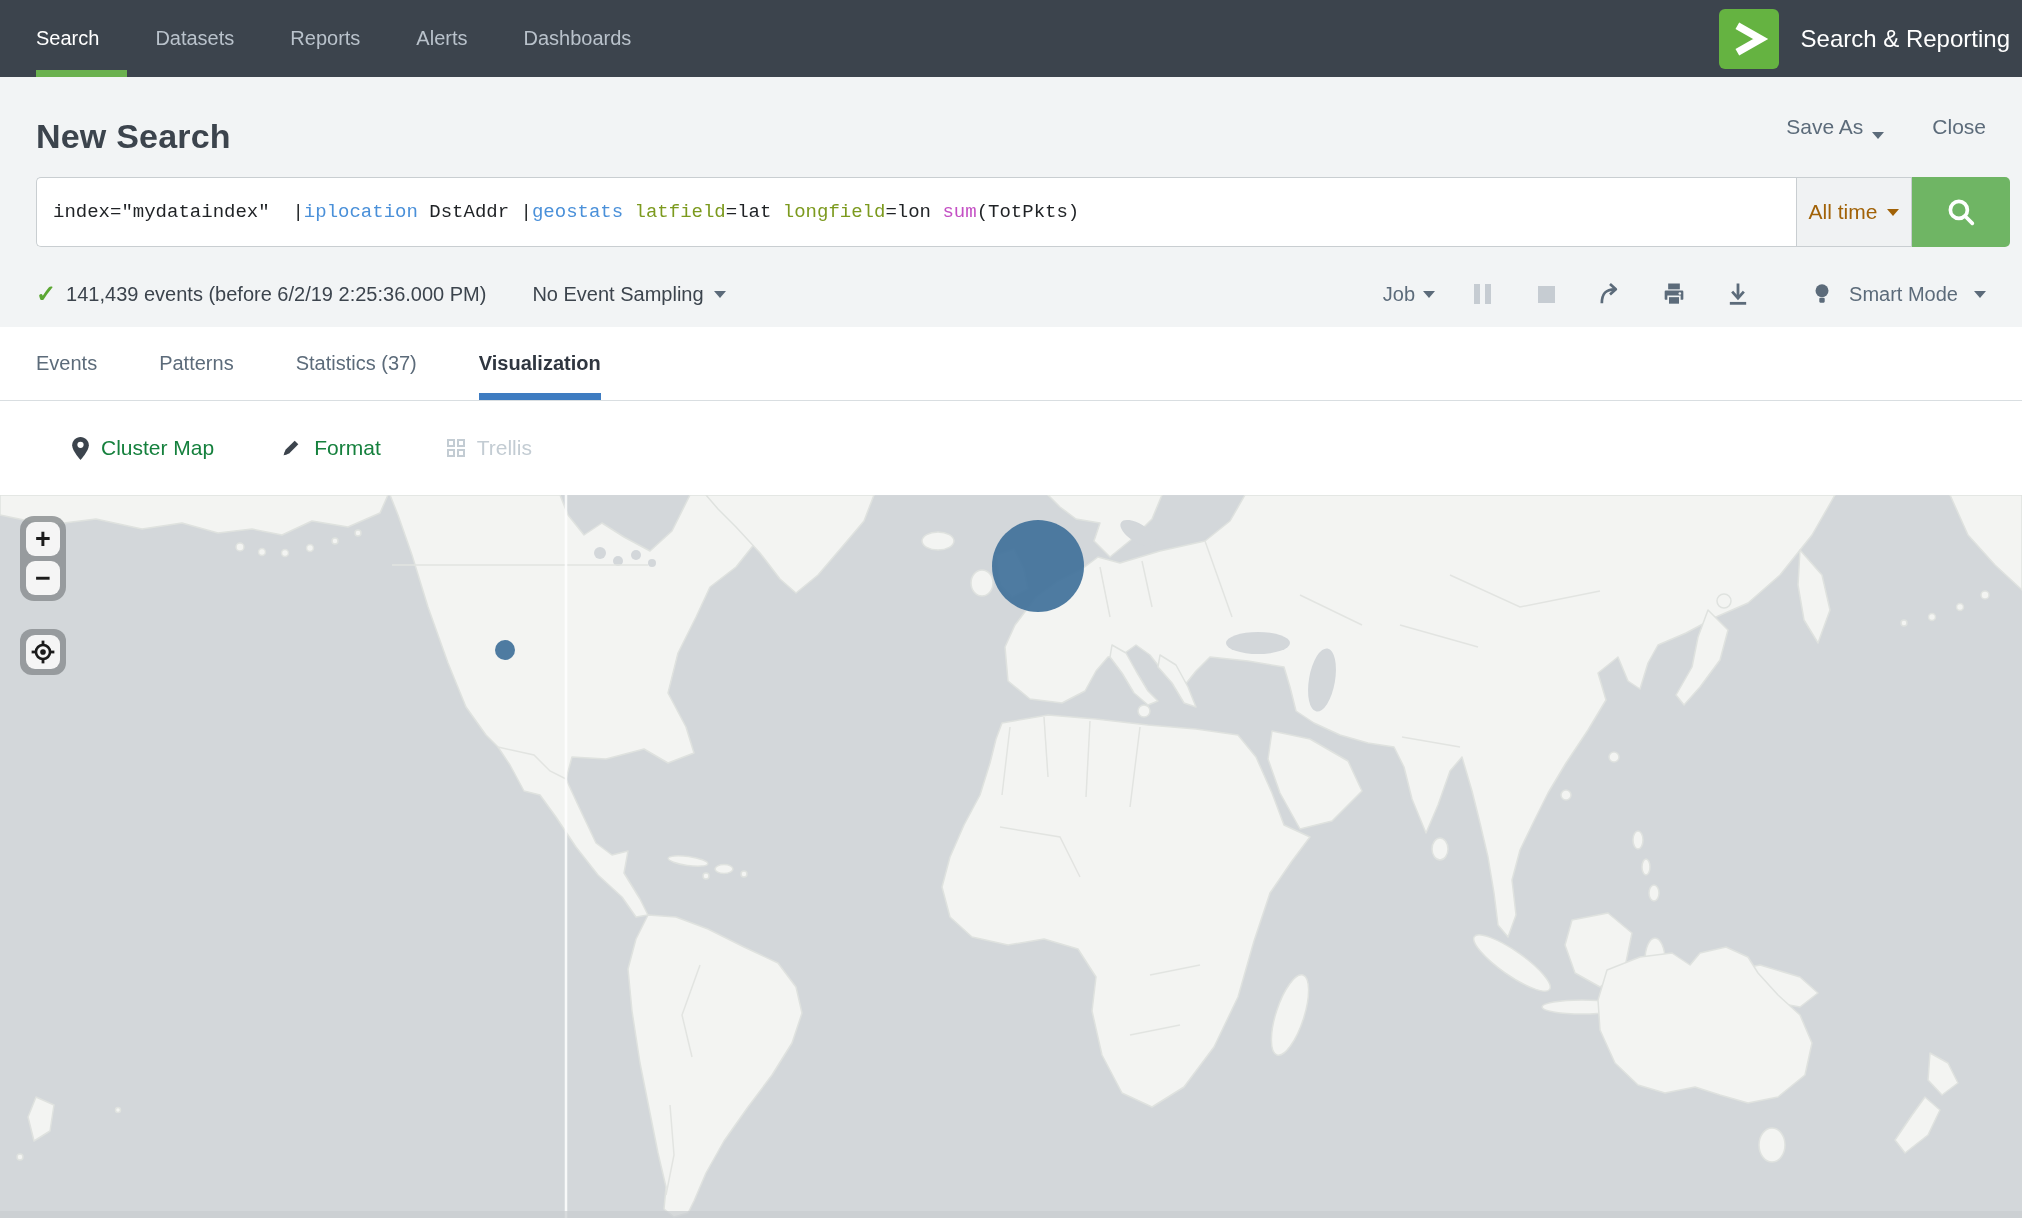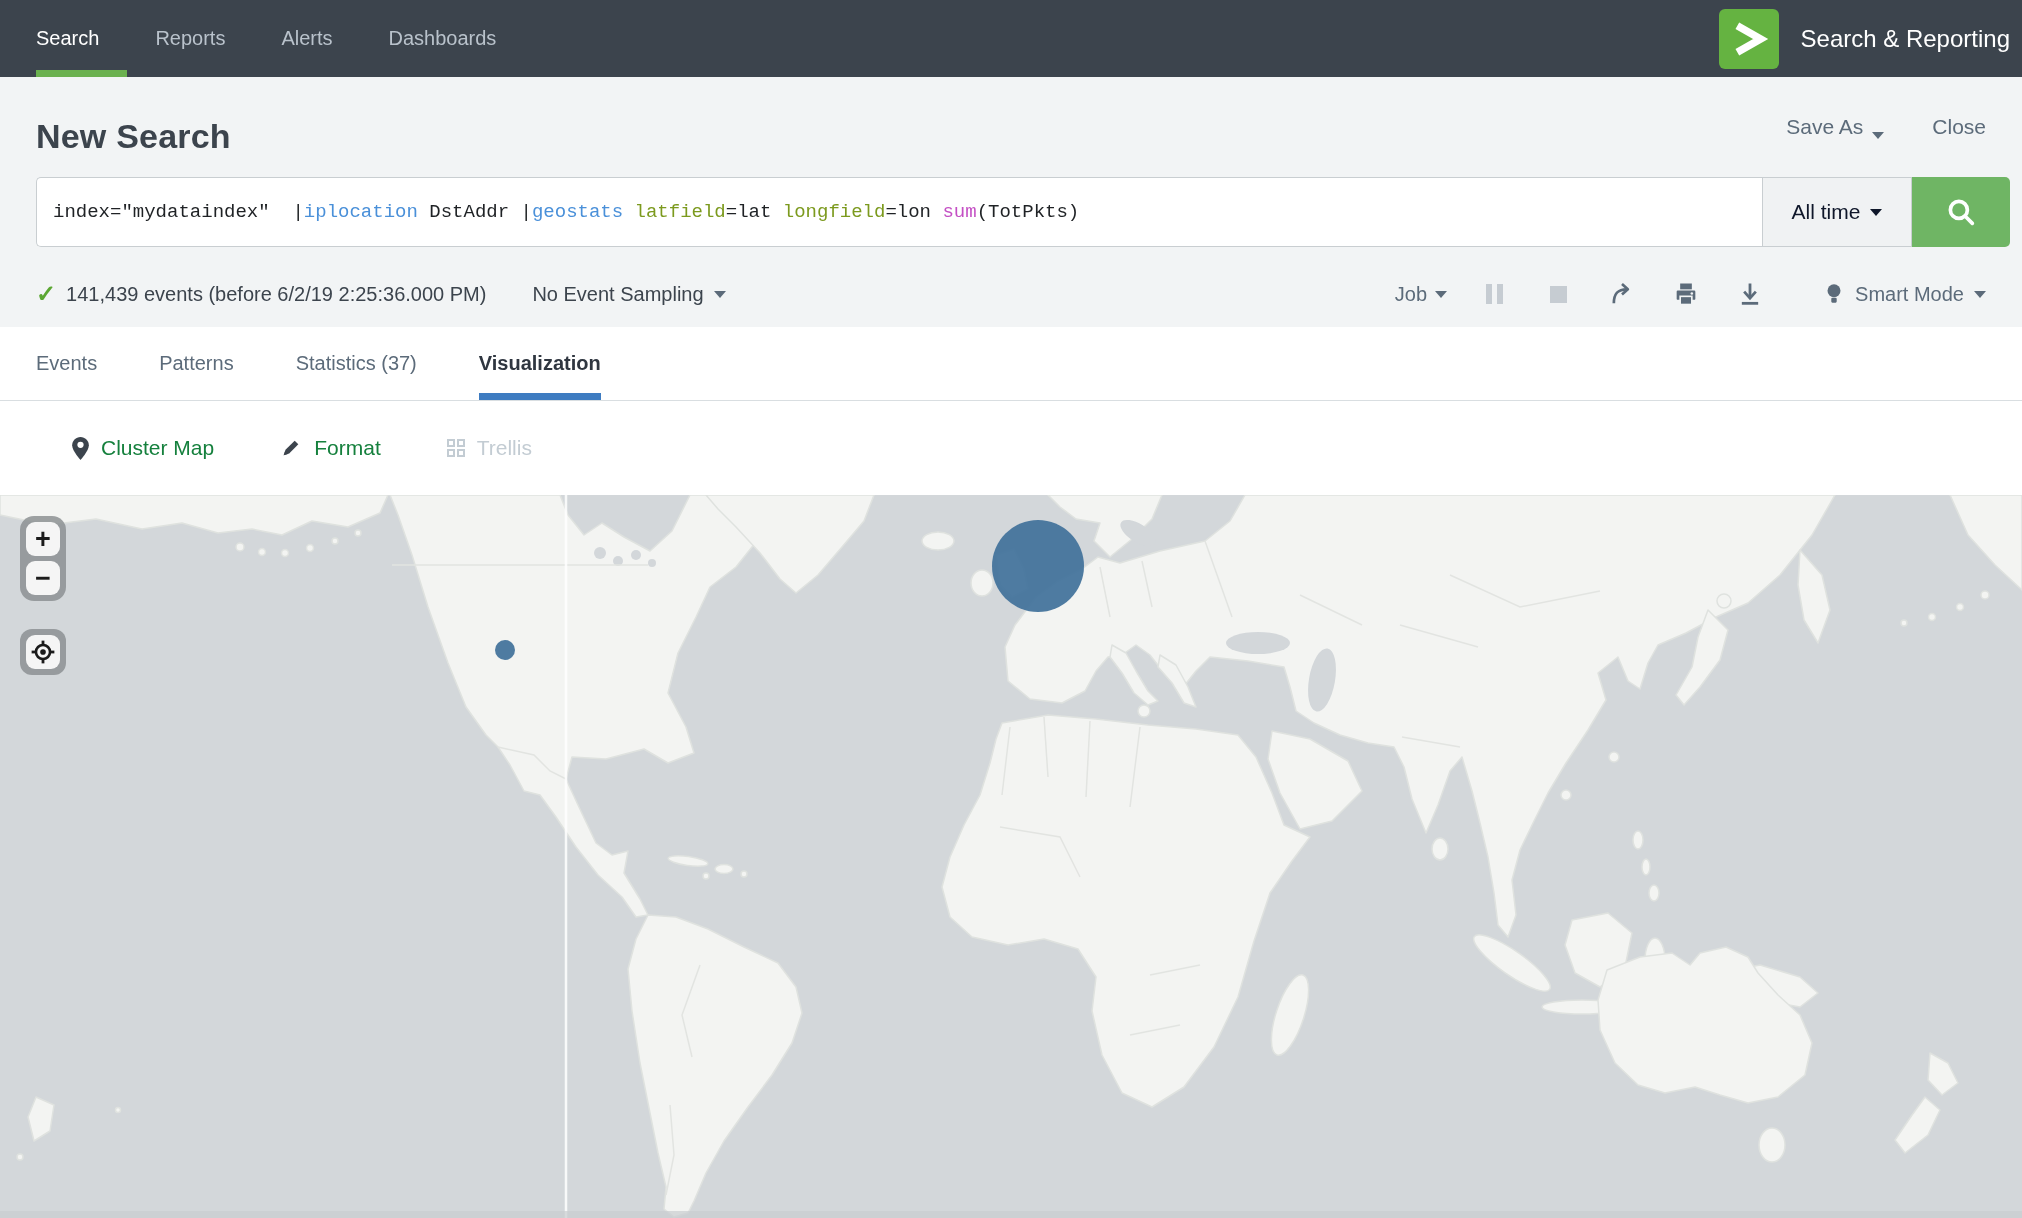--- a/index.html
+++ b/index.html
@@ -37,43 +37,43 @@
   .search-bar { display:flex; width:100%; height:70px; }
   .query-box { flex:1; background:#ffffff; border:1px solid #c9ced1;
                border-right:none; border-radius:5px 0 0 5px; display:flex;
                align-items:center; padding:0 16px;
                font-family:"Liberation Mono","DejaVu Sans Mono",monospace;
                font-size:19px; color:#1f2225; white-space:pre; cursor:text; }
   .seg-plain    { color:#1f2225; }
   .seg-command  { color:#4a90d9; }
   .seg-argument { color:#7c9a1e; }
   .seg-function { color:#c44fc4; }
-  .time-picker { width:150px; background:#f0f2f3; border:1px solid #c9ced1;
+  .time-picker { width:116px; background:#f0f2f3; border:1px solid #c9ced1;
                  display:flex; align-items:center; justify-content:center; gap:10px;
-                 color:#0f172a; font-size:21px; cursor:pointer; }
+                 color:#a16207; font-size:21px; cursor:pointer; }
   .search-btn { width:98px; background:#6fb564; border:none; border-radius:0 5px 5px 0;
                 display:flex; align-items:center; justify-content:center; cursor:pointer; }
 
   
   .status-row { height:66px; display:flex; align-items:center; padding:0 36px;
                 color:#3c444d; font-size:20px; }
   .check { color:#5ba732; font-size:24px; font-weight:bold; margin-right:10px; }
   .sampling { margin-left:46px; color:#3c444d; display:flex; align-items:center;
               gap:10px; cursor:pointer; }
   .sampling .caret { color:#5c6b7a; }
   .status-right { margin-left:auto; display:flex; align-items:center; gap:30px;
                   color:#5c6b7a; }
   .job { display:flex; align-items:center; gap:8px; cursor:pointer; }
   .sicon { display:flex; align-items:center; justify-content:center; width:34px;
            height:34px; cursor:pointer; }
   .sicon.disabled { cursor:default; }
   .pause-bars { display:flex; gap:5px; }
   .pause-bars div { width:6px; height:20px; background:#c6ccd2; }
   .stop-sq { width:17px; height:17px; background:#c6ccd2; }
-  .smart { display:flex; align-items:center; gap:10px; margin-left:26px; cursor:pointer; }
+  .smart { display:flex; align-items:center; gap:16px; margin-left:26px; cursor:pointer; }
 
   
   .tabs-row { height:74px; background:#ffffff; border-bottom:1px solid #d9dee1;
               display:flex; align-items:stretch; padding-left:36px; }
   .tab { position:relative; display:flex; align-items:center; margin-right:62px;
          color:#5c6b7a; font-size:20px; cursor:pointer; }
   .tab.active { color:#2f3640; font-weight:bold; }
   .tab.active::after { content:""; position:absolute; left:0; right:0; bottom:0;
          height:7px; background:#3e7cc1; }
 
@@ -100,20 +100,21 @@
              align-items:center; justify-content:center; }
   .loc-btn { width:34px; height:34px; background:#f5f5f5; border:none; border-radius:9px;
              display:flex; align-items:center; justify-content:center; cursor:pointer; }
 </style>
 </head>
 <body>
 
 <div class="navbar">
   <ul class="nav-items">
     <li class="nav-item active">Search</li>
+    <li class="nav-item">Datasets</li>
     <li class="nav-item">Reports</li>
     <li class="nav-item">Alerts</li>
     <li class="nav-item">Dashboards</li>
   </ul>
   <div class="nav-spacer"></div>
   <div class="nav-app">
     <span class="logo-box">
       <svg width="40" height="40" viewBox="0 0 24 24">
           <path d="M5 4 L19 12 L5 20" fill="none" stroke="#ffffff" stroke-width="4.5"></path>
         </svg>

